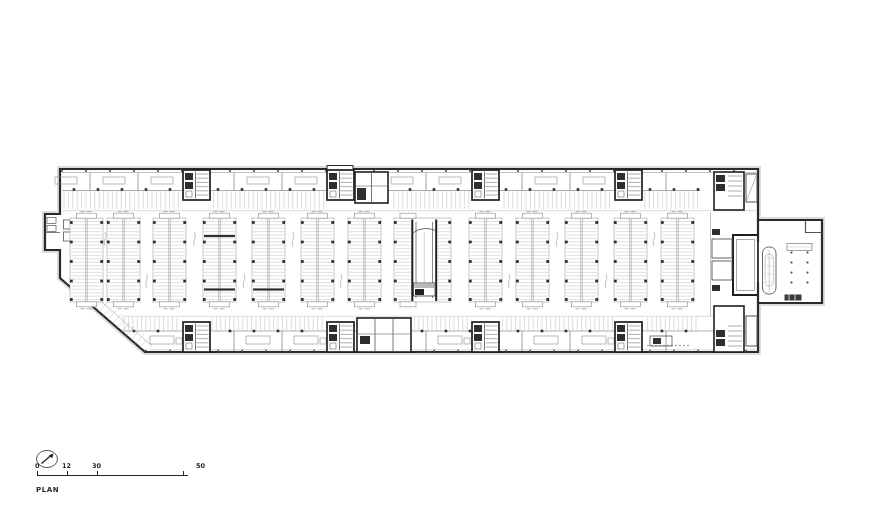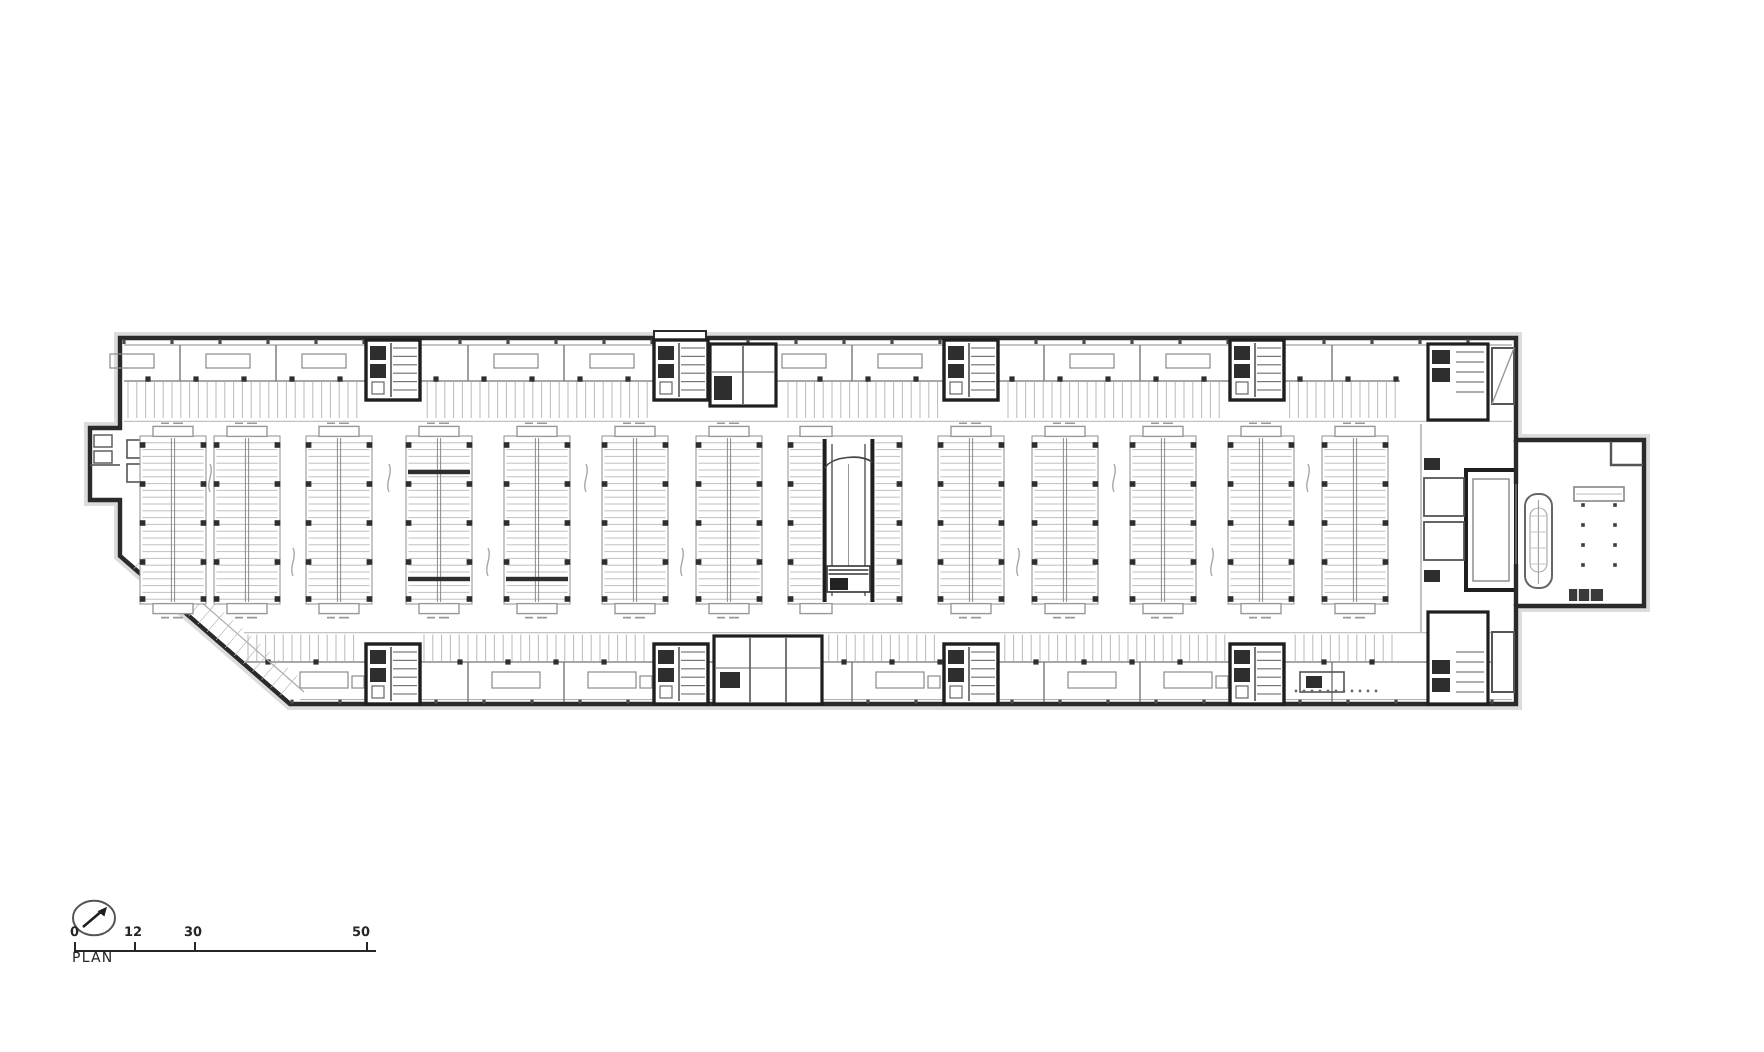--- a/index.html
+++ b/index.html
@@ -2,25 +2,25 @@
 <html><head>
 <meta charset="utf-8">
 <style>
   html,body{margin:0;padding:0;background:#fff;}
   .sheet{position:relative;width:882px;height:526px;background:#fff;overflow:hidden;
          font-family:"DejaVu Sans",sans-serif;}
   .sheet svg{position:absolute;left:0;top:0;}
   .anno{position:absolute;left:34px;top:448px;width:180px;height:50px;color:#1f1f1f;}
   .compass{position:absolute;left:0;top:0;}
   .scale-label{position:absolute;top:14px;font-size:6.5px;font-weight:700;color:#262626;}
-  .t0{left:1px}.t1{left:28px}.t2{left:58px}.t3{left:142px}
+  .t0{left:1px}.t1{left:28px}.t2{left:58px}.t3{left:162px}
   .tick{position:absolute;top:23px;width:1px;height:4px;background:#262626;}
   .k0{left:3px}.k1{left:33px}.k2{left:63px}.k3{left:149px}
   .bar{position:absolute;left:3px;top:27px;width:151px;height:1px;background:#262626;}
-  .plan-label{position:absolute;left:2px;top:27px;font-size:7px;font-weight:400;
+  .plan-label{position:absolute;left:2px;top:38px;font-size:7px;font-weight:700;
               letter-spacing:.6px;color:#262626;}
 </style>
 </head>
 <body>
 
 <div class="sheet">
 
   <svg width="882" height="526" viewBox="0 0 882 526">
     <g>
         <path d="M60,169 L758,169 L758,220 L822,220 L822,303 L758,303 L758,352 L145,352 L60,278 L60,250 L45,250 L45,214 L60,214 Z" fill="none" stroke="#dcdcdc" stroke-width="6"></path>

